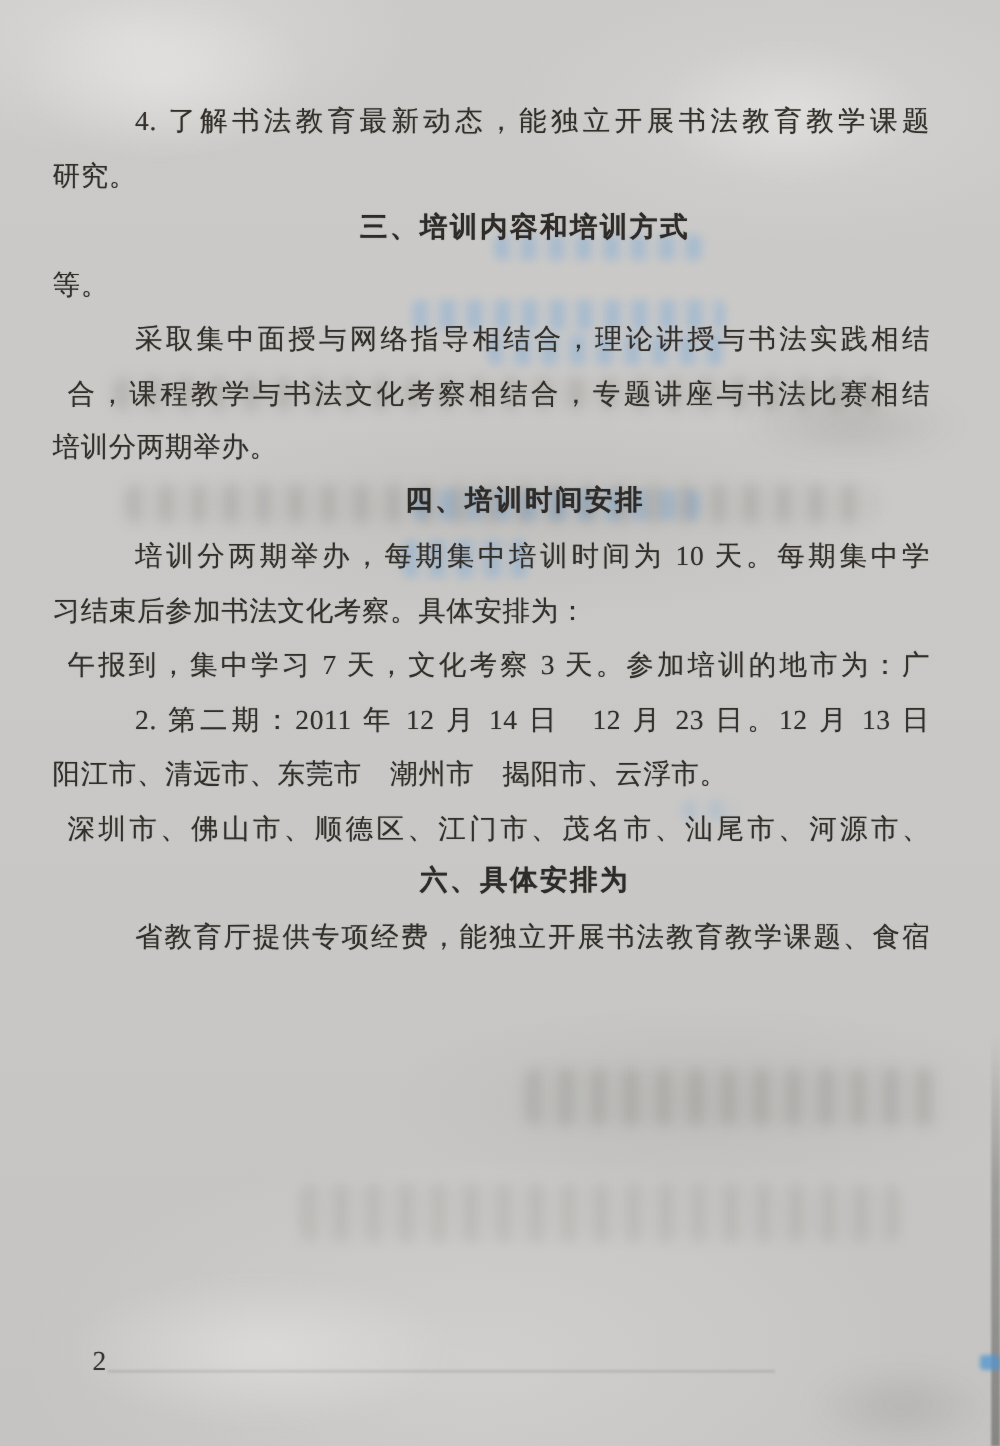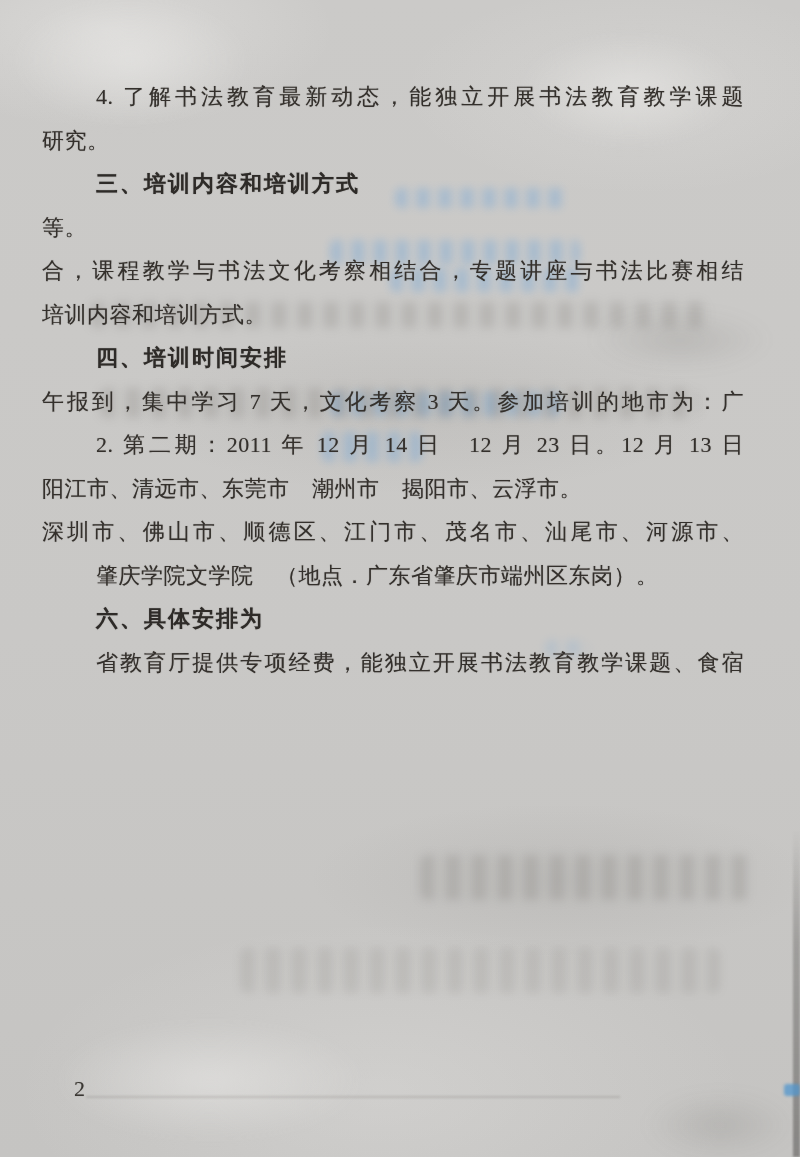--- a/index.html
+++ b/index.html
@@ -14,25 +14,26 @@
       radial-gradient(ellipse 520px 240px at 380px 1090px, rgba(232,231,229,0.30), transparent 70%),
       linear-gradient(180deg,#cbcac8 0%, #c9c8c6 55%, #c5c4c2 100%);
   }
   .content{position:absolute;left:42px;top:75px;width:702px;}
   .ln{
     font-size:22px;line-height:43.5px;height:43.5px;overflow:hidden;
     color:#34302c;letter-spacing:0.5px;
     text-shadow:0 0 1px rgba(52,48,44,0.45);
   }
   .indent{text-indent:54px;}
-  .full{text-align:justify;text-align-last:justify;}
+  .full{text-align:justify;text-align-last:justify;margin-left:12px;}
   .heading{
-    font-family:Liberation Sans, sans-serif;
+    font-family:Liberation Mono, monospace;
     font-weight:bold;letter-spacing:2px;color:#2e2b28;
     text-shadow:0 0 1px rgba(46,43,40,0.55);
+    text-align:center;
   }
   .page-number{
     position:absolute;left:74px;top:1074px;font-size:22px;line-height:30px;
     color:#3a3733;text-shadow:0 0 1px rgba(58,55,51,0.4);
     font-family:"Liberation Serif","DejaVu Serif",serif;
   }
   .hairline{
     position:absolute;left:86px;top:1096px;width:534px;height:2px;
     background:rgba(110,106,100,0.22);filter:blur(1px);
   }
@@ -82,28 +83,30 @@
   <div class="smudge-dark" style="left:620px;top:1080px;width:200px;height:90px;"></div>
   <div class="smudge-light" style="left:0px;top:1000px;width:420px;height:160px;"></div>
   <div class="edge-strip"></div>
   <div class="blue-dash"></div>
 
   <div class="content">
     <div class="ln indent full">4. 了解书法教育最新动态，能独立开展书法教育教学课题</div>
     <div class="ln">研究。</div>
     <div class="ln indent heading">三、培训内容和培训方式</div>
     <div class="ln">等。</div>
+    <div class="ln indent full">采取集中面授与网络指导相结合，理论讲授与书法实践相结</div>
     <div class="ln full">合，课程教学与书法文化考察相结合，专题讲座与书法比赛相结</div>
-    <div class="ln">培训内容和培训方式。</div>
+    <div class="ln">培训分两期举办。</div>
     <div class="ln indent heading">四、培训时间安排</div>
+    <div class="ln indent full">培训分两期举办，每期集中培训时间为 10 天。每期集中学</div>
+    <div class="ln">习结束后参加书法文化考察。具体安排为：</div>
     <div class="ln full">午报到，集中学习 7 天，文化考察 3 天。参加培训的地市为：广</div>
     <div class="ln indent full">2. 第二期：2011 年 12 月 14 日　12 月 23 日。12 月 13 日</div>
     <div class="ln">阳江市、清远市、东莞市　潮州市　揭阳市、云浮市。</div>
     <div class="ln full">深圳市、佛山市、顺德区、江门市、茂名市、汕尾市、河源市、</div>
-    <div class="ln indent">肇庆学院文学院　（地点．广东省肇庆市端州区东岗）。</div>
     <div class="ln indent heading">六、具体安排为</div>
     <div class="ln indent full">省教育厅提供专项经费，能独立开展书法教育教学课题、食宿</div>
   </div>
 
   <div class="hairline"></div>
   <div class="page-number">2</div>
 
 </div>
 
 </body></html>

